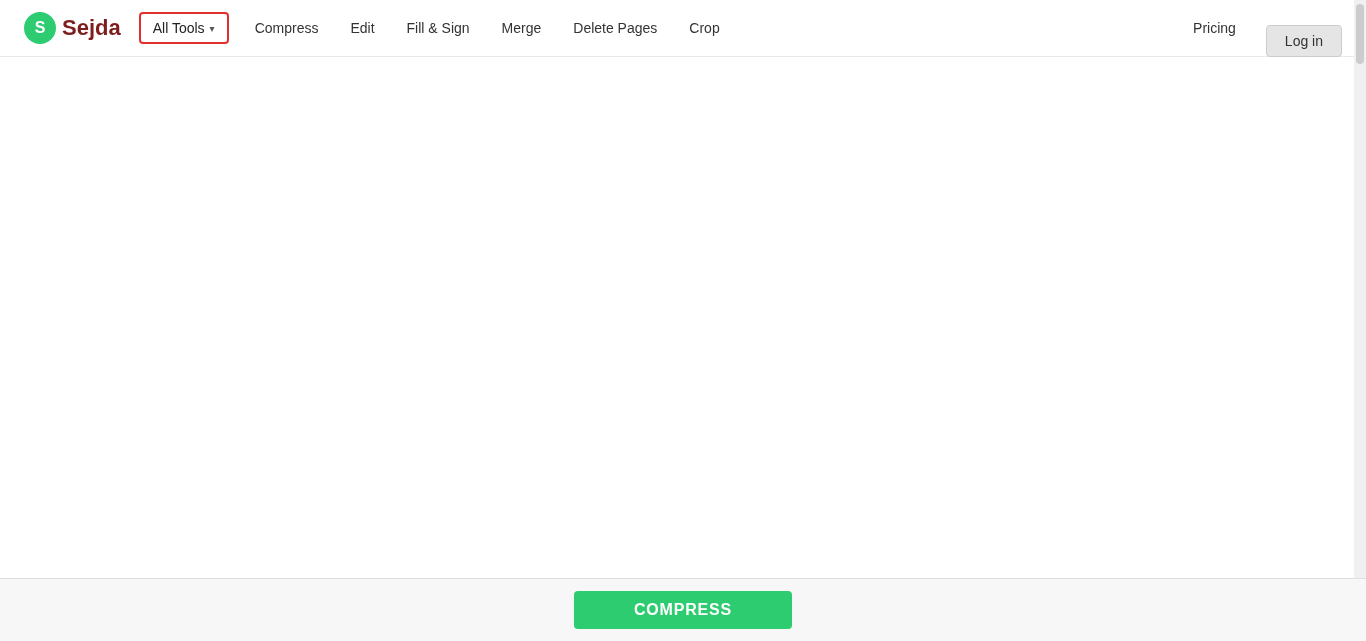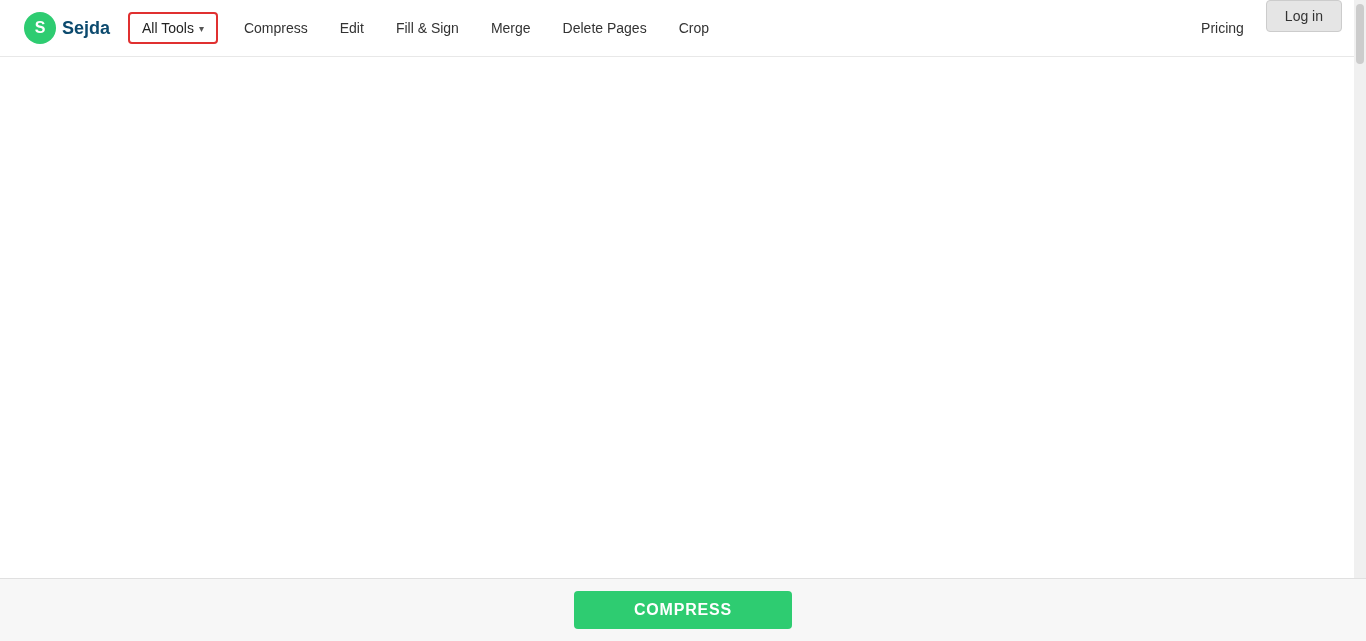--- a/index.html
+++ b/index.html
@@ -21,21 +21,21 @@
       gap: 6px;
       margin-right: 18px;
     }
     .logo-circle {
       width: 32px; height: 32px;
       background: #2ecc71;
       border-radius: 50%;
       display: flex; align-items: center; justify-content: center;
       color: #fff; font-weight: 700; font-size: 16px;
     }
-    .logo-text { font-weight: 600; font-size: 18px; color: #0c4a6e; }
+    .logo-text { font-weight: 600; font-size: 22px; color: #7f1d1d; }
     .all-tools-btn {
       display: flex; align-items: center; gap: 5px;
       border: 2px solid #e03030;
       border-radius: 4px;
       padding: 6px 12px;
       font-size: 14px; font-weight: 500;
       color: #222;
       cursor: pointer;
       background: #fff;
       margin-right: 10px;
@@ -46,21 +46,21 @@
     .nav-link {
       padding: 0 16px;
       height: 57px;
       display: flex; align-items: center;
       font-size: 14px; color: #333;
       cursor: pointer;
       text-decoration: none;
     }
     .header-right {
       margin-left: auto;
-      display: flex; align-items: flex-start; gap: 8px;
+      display: flex; align-items: flex-end; gap: 16px;
     }
     .header-right-link {
       padding: 0 14px;
       height: 57px;
       display: flex; align-items: center;
       font-size: 14px; color: #333;
       cursor: pointer;
     }
     .login-btn {
       padding: 7px 18px;

